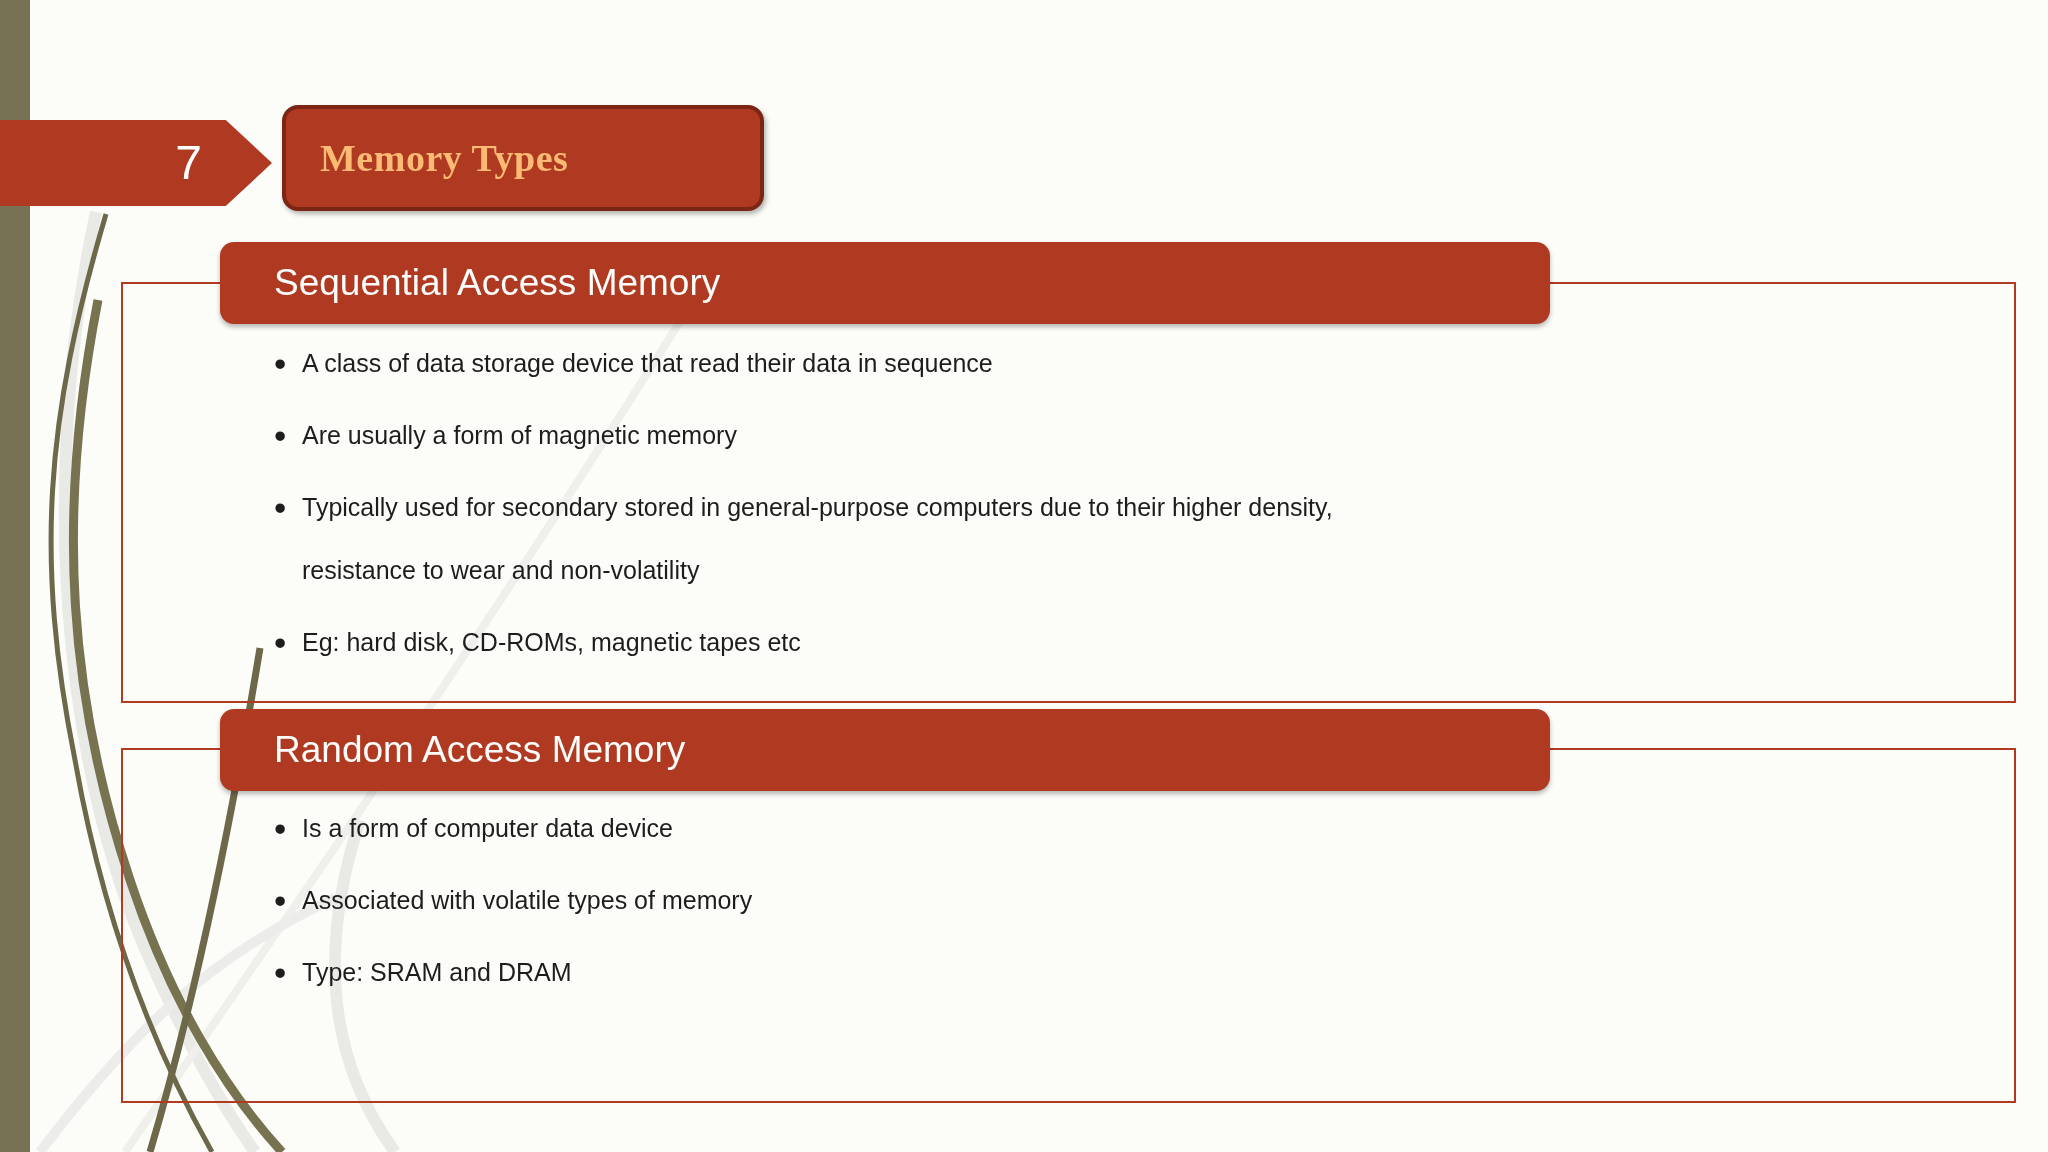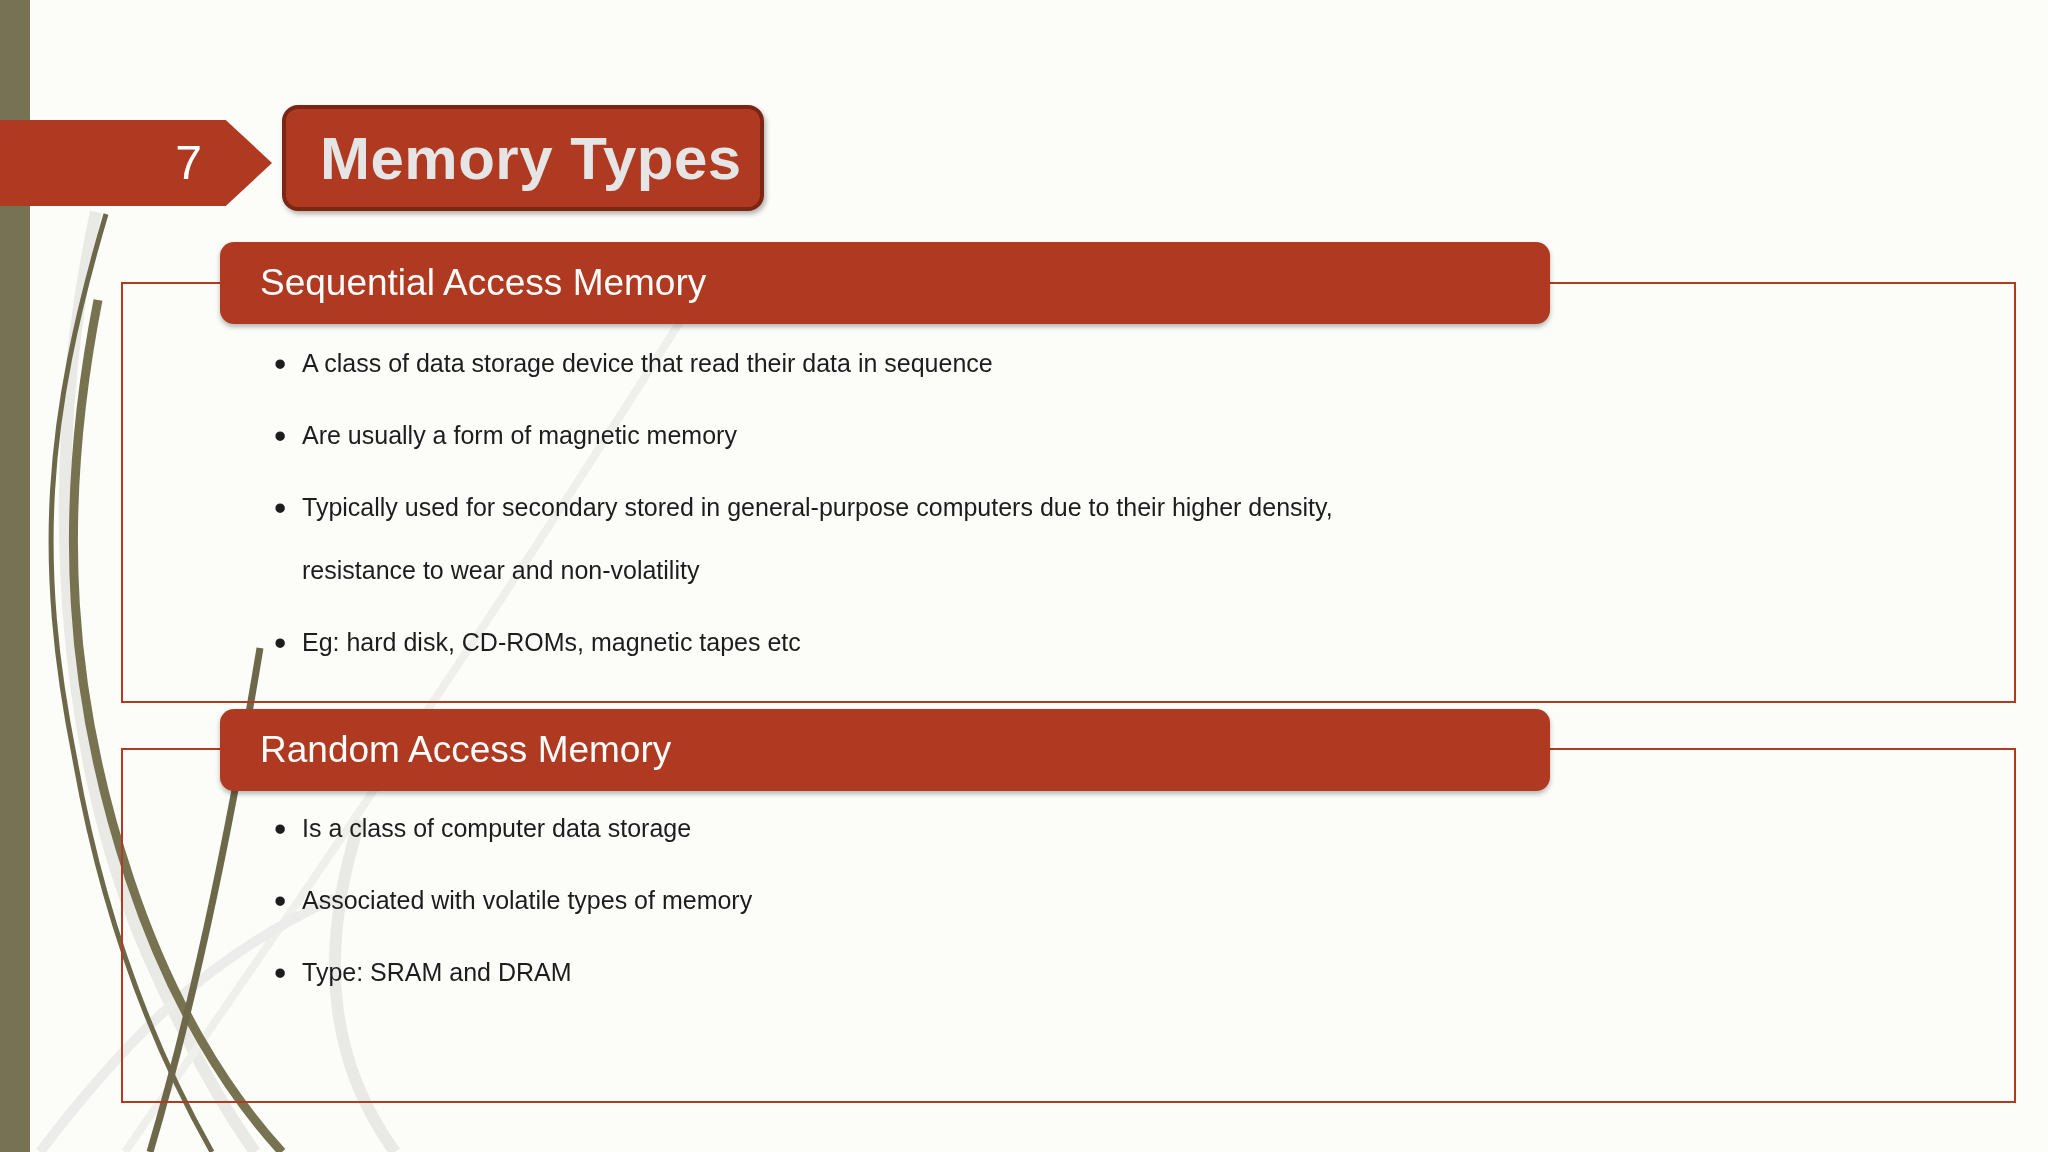--- a/index.html
+++ b/index.html
@@ -22,33 +22,33 @@
     position:absolute;right:70px;top:0;height:86px;line-height:86px;
     color:#ffffff;font-size:48px;font-weight:400;
   }
   
   .title-box{
     position:absolute;left:282px;top:105px;width:482px;height:106px;
     box-sizing:border-box;background:#AF3A21;border:4px solid #7B2614;border-radius:16px;
     display:flex;align-items:center;padding-left:34px;
     box-shadow:2px 3px 5px rgba(0,0,0,0.30);
   }
-  .title-box .title{color:#e5e5e5;font-size:60px;font-weight:700;letter-spacing:0.5px;white-space:nowrap;}
+  .title-box .title{color:#fdba74;font-size:38px;font-weight:700;letter-spacing:0.5px;white-space:nowrap;font-family:Liberation Serif, serif;}
 
   
   .panel{
     position:absolute;left:121px;width:1895px;box-sizing:border-box;
     border:2px solid #B23A21;background:transparent;
   }
   .panel.p1{top:282px;height:421px;}
   .panel.p2{top:748px;height:355px;}
   .sec-header{
     position:absolute;left:97px;width:1330px;height:82px;box-sizing:border-box;
     background:#AF3A21;border-radius:14px;
-    display:flex;align-items:center;padding-left:40px;
+    display:flex;align-items:center;padding-left:54px;
     box-shadow:0 3px 5px rgba(0,0,0,0.28);
   }
   .p1 .sec-header{top:-42px;}
   .p2 .sec-header{top:-41px;}
   .sec-header .sec-title{color:#fdfdfc;font-size:37px;font-weight:400;white-space:nowrap;}
 
   ul.bullets{margin:0;list-style:none;padding:48px 40px 0 151px;}
   .p2 ul.bullets{padding-top:47px;}
   ul.bullets li{
     position:relative;padding-left:28px;margin-bottom:9px;
@@ -98,20 +98,20 @@
           <li>Typically used for secondary stored in general-purpose computers due to their higher density,</li>
           <li class="cont">resistance to wear and non-volatility</li>
           <li>Eg: hard disk, CD-ROMs, magnetic  tapes etc</li>
         </ul>
       </div>
       <div class="panel p2">
         <div class="sec-header">
           <span class="sec-title">Random Access Memory</span>
         </div>
         <ul class="bullets">
-          <li>Is a class of computer data storage</li>
+          <li>Is a form of computer data device</li>
           <li>Associated with volatile types of memory</li>
           <li>Type: SRAM and DRAM</li>
         </ul>
       </div>
     </div>
 
 </div>
 
 </body></html>

